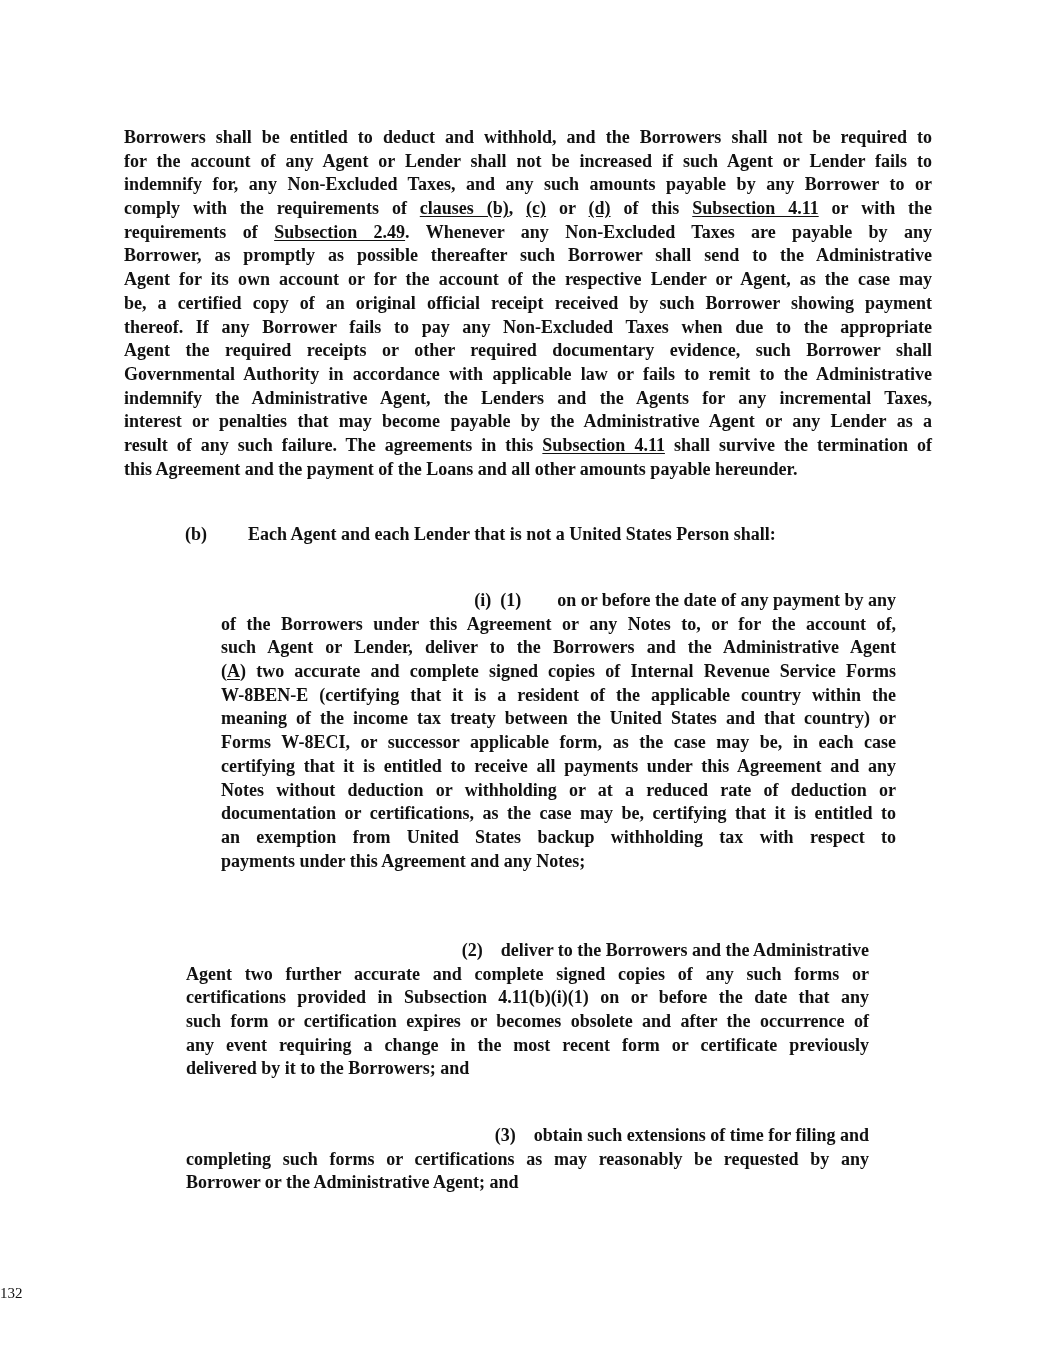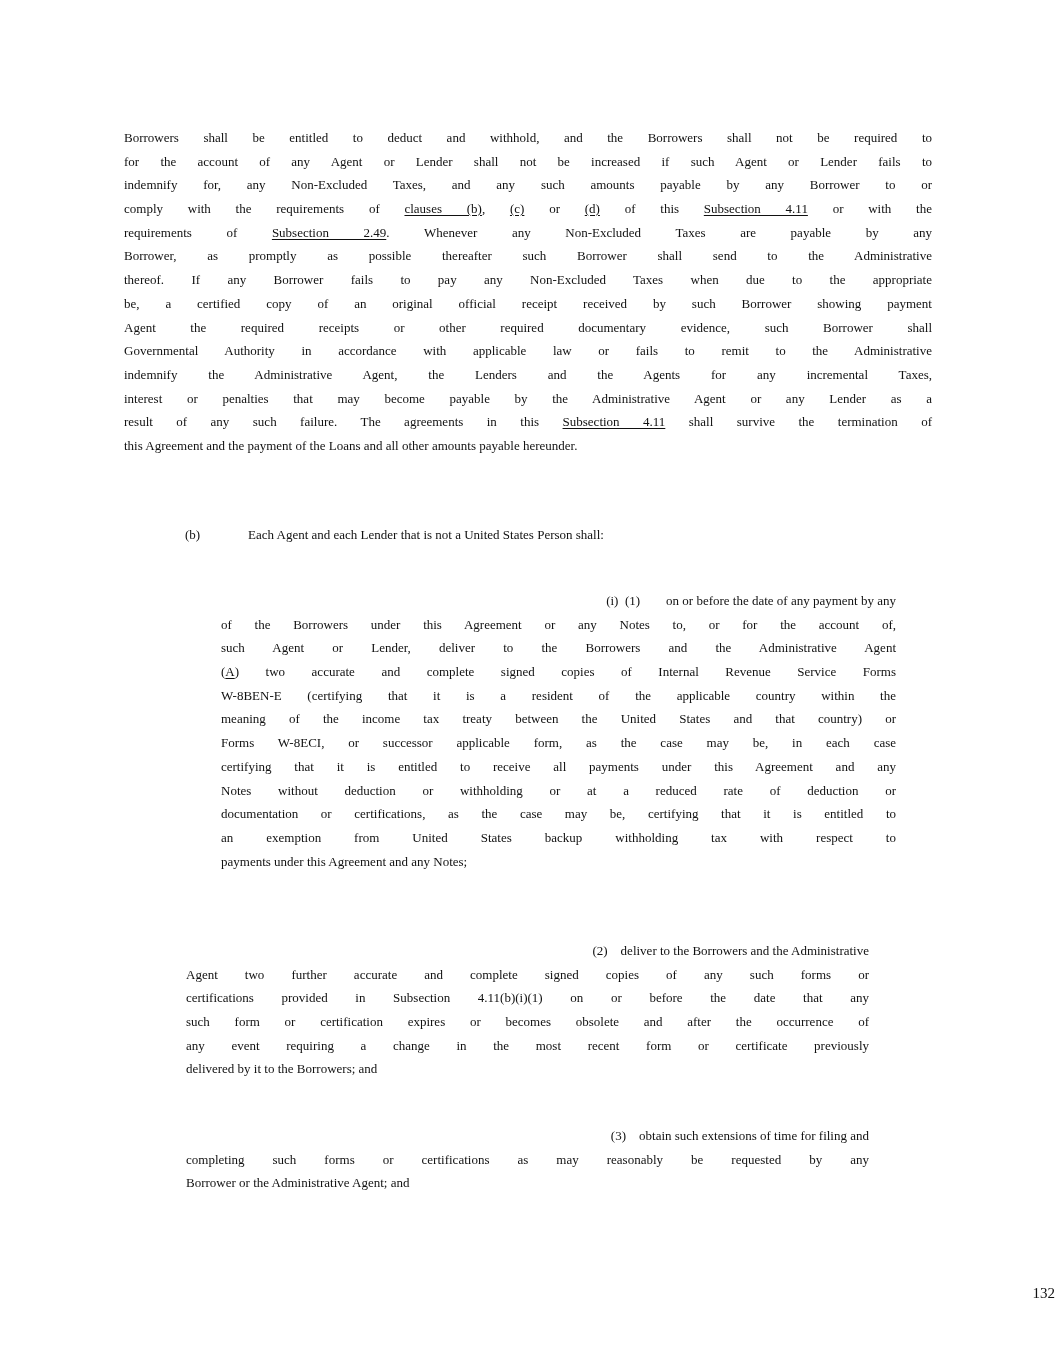--- a/index.html
+++ b/index.html
@@ -1,47 +1,48 @@
 <!DOCTYPE html>
 <html><head>
 <meta charset="utf-8">
 <style>
   html, body { margin: 0; padding: 0; background: #ffffff; }
   body { width: 1055px; height: 1365px; position: relative; overflow: hidden;
          font-family: "Liberation Serif", serif; color: #111111; }
   .page { position: absolute; left: 0; top: 0; width: 1055px; height: 1365px; }
-  .blk { position: absolute; font-size: 13px; line-height: 23.7px; }
+  .blk { position: absolute; font-size: 18px; line-height: 23.7px; font-weight: bold; }
   .ln { display: block; white-space: nowrap; height: 23.7px; }
   .j { text-align: justify; text-align-last: justify; white-space: normal; }
   .l { text-align: left; }
   .r { text-align: right; white-space: nowrap; }
   u { text-decoration: underline; text-underline-offset: 2px; }
   #p1 { left: 124px; top: 126px; width: 808px; }
   #pb { left: 185px; top: 523px; width: 700px; }
   #pb .lbl { display: inline-block; width: 63px; }
   #p2 { left: 194px; top: 589px; width: 675px; margin-left: 27px; }
   #p3 { left: 186px; top: 939px; width: 683px; }
   #p4 { left: 186px; top: 1124px; width: 683px; }
-  #pg { position: absolute; left: 0; width: 1055px; top: 1285px; text-align: right;
+  #pg { position: absolute; left: 0; width: 1055px; top: 1285px; text-align: left;
         font-size: 15px; }
 </style>
 </head>
 <body>
 
 <div class="page">
 
   <div id="p1" class="blk">
       <span class="ln j">Borrowers shall be entitled to deduct and withhold, and the Borrowers shall not be required to</span>
       <span class="ln j">for the account of any Agent or Lender shall not be increased if such Agent or Lender fails to</span>
       <span class="ln j">indemnify for, any Non-Excluded Taxes, and any such amounts payable by any Borrower to or</span>
       <span class="ln j">comply with the requirements of <u>clauses (b)</u>, <u>(c)</u> or <u>(d)</u> of this <u>Subsection 4.11</u> or with the</span>
       <span class="ln j">requirements of <u>Subsection 2.49</u>. Whenever any Non-Excluded Taxes are payable by any</span>
       <span class="ln j">Borrower, as promptly as possible thereafter such Borrower shall send to the Administrative</span>
+      <span class="ln j">Agent for its own account or for the account of the respective Lender or Agent, as the case may</span>
+      <span class="ln j">be, a certified copy of an original official receipt received by such Borrower showing payment</span>
       <span class="ln j">thereof. If any Borrower fails to pay any Non-Excluded Taxes when due to the appropriate</span>
-      <span class="ln j">be, a certified copy of an original official receipt received by such Borrower showing payment</span>
       <span class="ln j">Agent the required receipts or other required documentary evidence, such Borrower shall</span>
       <span class="ln j">Governmental Authority in accordance with applicable law or fails to remit to the Administrative</span>
       <span class="ln j">indemnify the Administrative Agent, the Lenders and the Agents for any incremental Taxes,</span>
       <span class="ln j">interest or penalties that may become payable by the Administrative Agent or any Lender as a</span>
       <span class="ln j">result of any such failure. The agreements in this <u>Subsection 4.11</u> shall survive the termination of</span>
       <span class="ln l">this Agreement and the payment of the Loans and all other amounts payable hereunder.</span>
     </div>
 
   <div id="pb" class="blk">
     <span class="ln">

